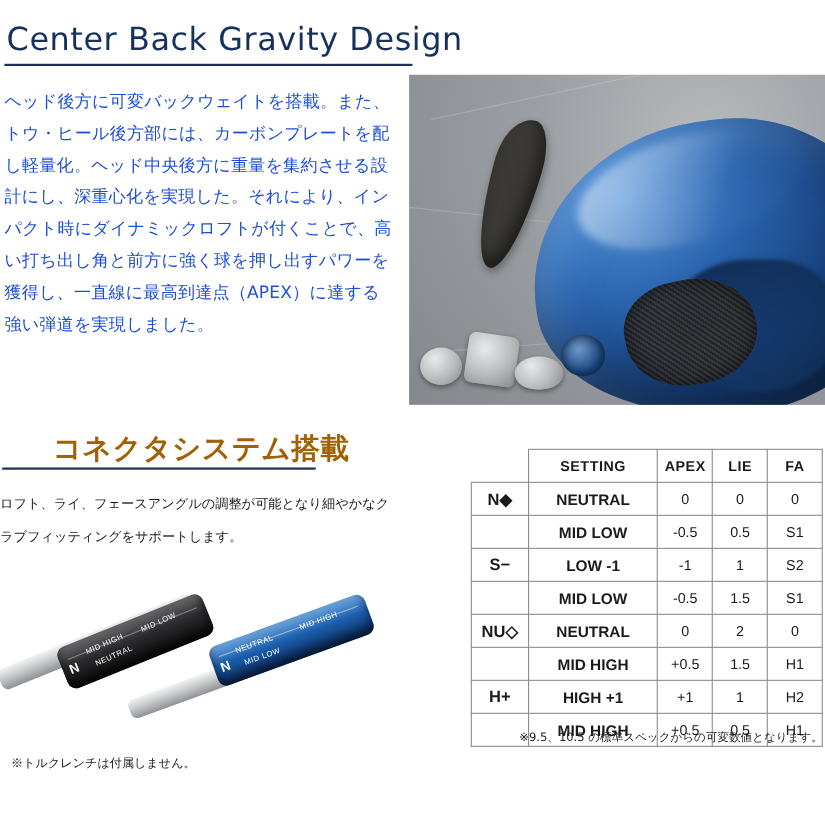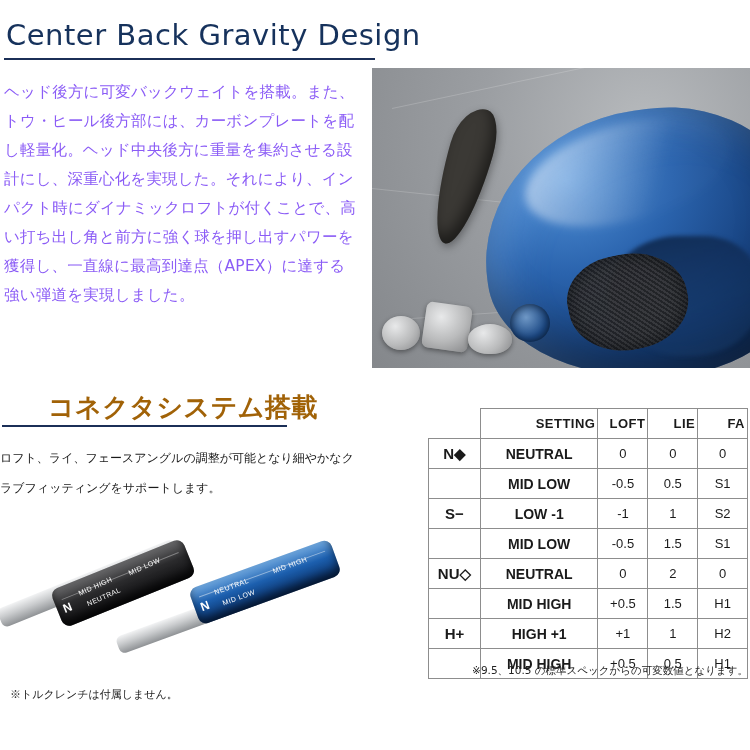--- a/index.html
+++ b/index.html
@@ -35,21 +35,21 @@
   }
 
   
   .body1 {
     position: absolute;
     left: 4px; top: 78px;
     width: 356px;
     font-size: 15.5px;
     line-height: 29px;
     letter-spacing: 0.2px;
-    color: #8b5cf6;
+    color: #1d4ed8;
     font-family: "DejaVu Sans", sans-serif;
   }
 
   
   .photo {
     position: absolute;
     left: 372px; top: 68px;
     width: 378px; height: 300px;
     background: #9a9da1;
     overflow: hidden;
@@ -242,21 +242,20 @@
   table.settings th, table.settings td {
     border: 1px solid #8d8d8d;
     text-align: center;
     height: 30px;
     padding: 0 2px;
     background: #ffffff;
   }
   table.settings th {
     font-weight: 700;
     letter-spacing: 0.5px;
-    text-align: right;
   }
   .col-mark { width: 52px; font-weight: 700; }
   .col-setting { width: 118px; font-weight: 700; }
   .col-num { width: 50px; }
   .no-border-tl { border-top: none !important; border-left: none !important; }
   td.mark { font-weight: 700; font-size: 15px; }
   td.setting { font-weight: 700; font-size: 14px; }
   .table-note {
     position: absolute;
     right: 2px; top: 664px;
@@ -321,21 +320,21 @@
       <span class="sleeve-label" style="left:6px; top:14px; font-size:12px; font-weight:700;">N</span>
     </div>
   </div>
 
   <div class="table-wrap">
     <table class="settings">
       <thead>
         <tr>
           <th class="col-mark no-border-tl"></th>
           <th class="col-setting">SETTING</th>
-          <th class="col-num">LOFT</th>
+          <th class="col-num">APEX</th>
           <th class="col-num">LIE</th>
           <th class="col-num">FA</th>
         </tr>
       </thead>
       <tbody>
         <tr>
           <td class="mark">N◆</td>
           <td class="setting">NEUTRAL</td>
           <td>0</td>
           <td>0</td>

